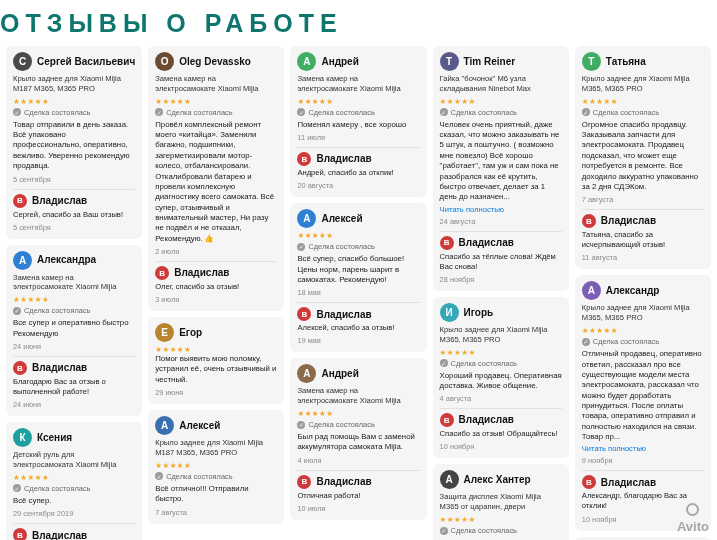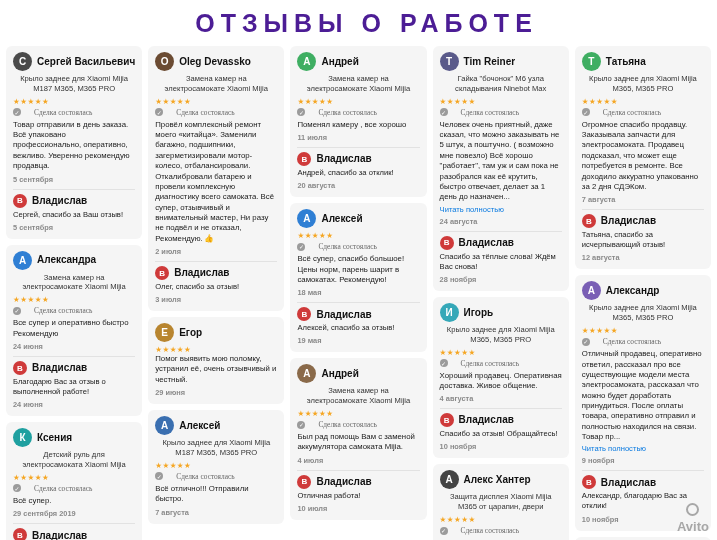--- a/index.html
+++ b/index.html
@@ -6,26 +6,25 @@
   html, body { margin:0; padding:0; }
   body {
     width: 717px; height: 540px;
     background: #ffffff;
     font-family: "Liberation Sans", sans-serif;
     color: #1a1a1a;
     overflow: hidden;
     position: relative;
   }
   .page-title {
-    text-align: center;
     font-size: 25px;
     font-weight: bold;
     letter-spacing: 6px;
-    padding: 9px 0 8px 16px;
-    color: #4c1d95;
+    padding: 9px 0 8px 0;
+    color: #0f766e;
   }
   .columns {
     display: flex;
     gap: 6px;
     padding: 0 6px;
     align-items: flex-start;
   }
   .col { flex: 1 1 0; min-width: 0; display: flex; flex-direction: column; gap: 6px; }
   .card {
     background: #f5f5f5;
@@ -34,31 +33,31 @@
   }
   .head { display: flex; align-items: center; gap: 5px; margin-bottom: 3px; }
   .avatar {
     width: 19px; height: 19px; border-radius: 50%;
     flex: 0 0 19px;
     display: flex; align-items: center; justify-content: center;
     color: #fff; font-size: 10px; font-weight: bold;
     overflow: hidden;
   }
   .name { font-size: 10px; font-weight: bold; color: #111; line-height: 1.15; }
-  .product { font-size: 7.6px; color: #333; line-height: 1.3; margin-bottom: 3px; text-align: center; }
+  .product { font-size: 7.6px; color: #333; line-height: 1.3; margin-bottom: 3px; }
   .stars { font-size: 7.5px; color: #f5a623; letter-spacing: 0.5px; line-height: 1.2; }
-  .deal { font-size: 7.4px; color: #666; display: flex; align-items: center; gap: 13px; margin: 2px 0 3px 0; font-family: Liberation Serif, serif;}
+  .deal { font-size: 7.4px; color: #666; display: flex; align-items: center; gap: 3px; margin: 2px 0 3px 0;}
   .check {
     width: 8px; height: 8px; border-radius: 50%;
     background: #9b9b9b; color: #fff; font-size: 6px;
     display: inline-flex; align-items: center; justify-content: center;
     flex: 0 0 8px;
   }
   .body { font-size: 7.8px; color: #1a1a1a; line-height: 1.33; }
-  .date { font-size: 7.4px; color: #8a8a8a; margin-top: 3px; font-weight: bold; }
+  .date { font-size: 7.4px; color: #8a8a8a; margin-top: 3px; }
   .more { font-size: 7.6px; color: #0a7ae0; margin-top: 2px; cursor: pointer; }
   .reply {
     margin-top: 5px; padding-top: 4px;
     border-top: 1px solid #e2e2e2;
   }
   .reply .head { margin-bottom: 2px; }
   .reply .name { font-size: 10px; }
   .reply .body { font-size: 7.6px; }
   .watermark {
     position: absolute; right: 8px; bottom: 6px;
@@ -332,21 +331,21 @@
           <span>Сделка состоялась</span>
         </div>
         <div class="body">Огромное спасибо продавцу. Заказывала запчасти для электросамоката. Продавец подсказал, что может еще потребуется в ремонте. Все доходило аккуратно упакованно за 2 дня СДЭКом.</div>
         <div class="date">7 августа</div>
         <div class="reply">
           <div class="head">
             <div class="avatar" style="background:#cf3a3a;width:14px;height:14px;flex:0 0 14px;font-size:8px">В</div>
             <div class="name">Владислав</div>
           </div>
           <div class="body">Татьяна, спасибо за исчерпывающий отзыв!</div>
-          <div class="date">12 августа</div>
+          <div class="date">11 августа</div>
         </div>
       </div>
       <div class="card">
         <div class="head">
           <div class="avatar" style="background:#7a5fb5">А</div>
           <div class="name">Александр</div>
         </div>
         <div class="product">Крыло заднее для Xiaomi Mijia M365, M365 PRO</div>
         <div class="stars">★★★★★</div>
         <div class="deal">

